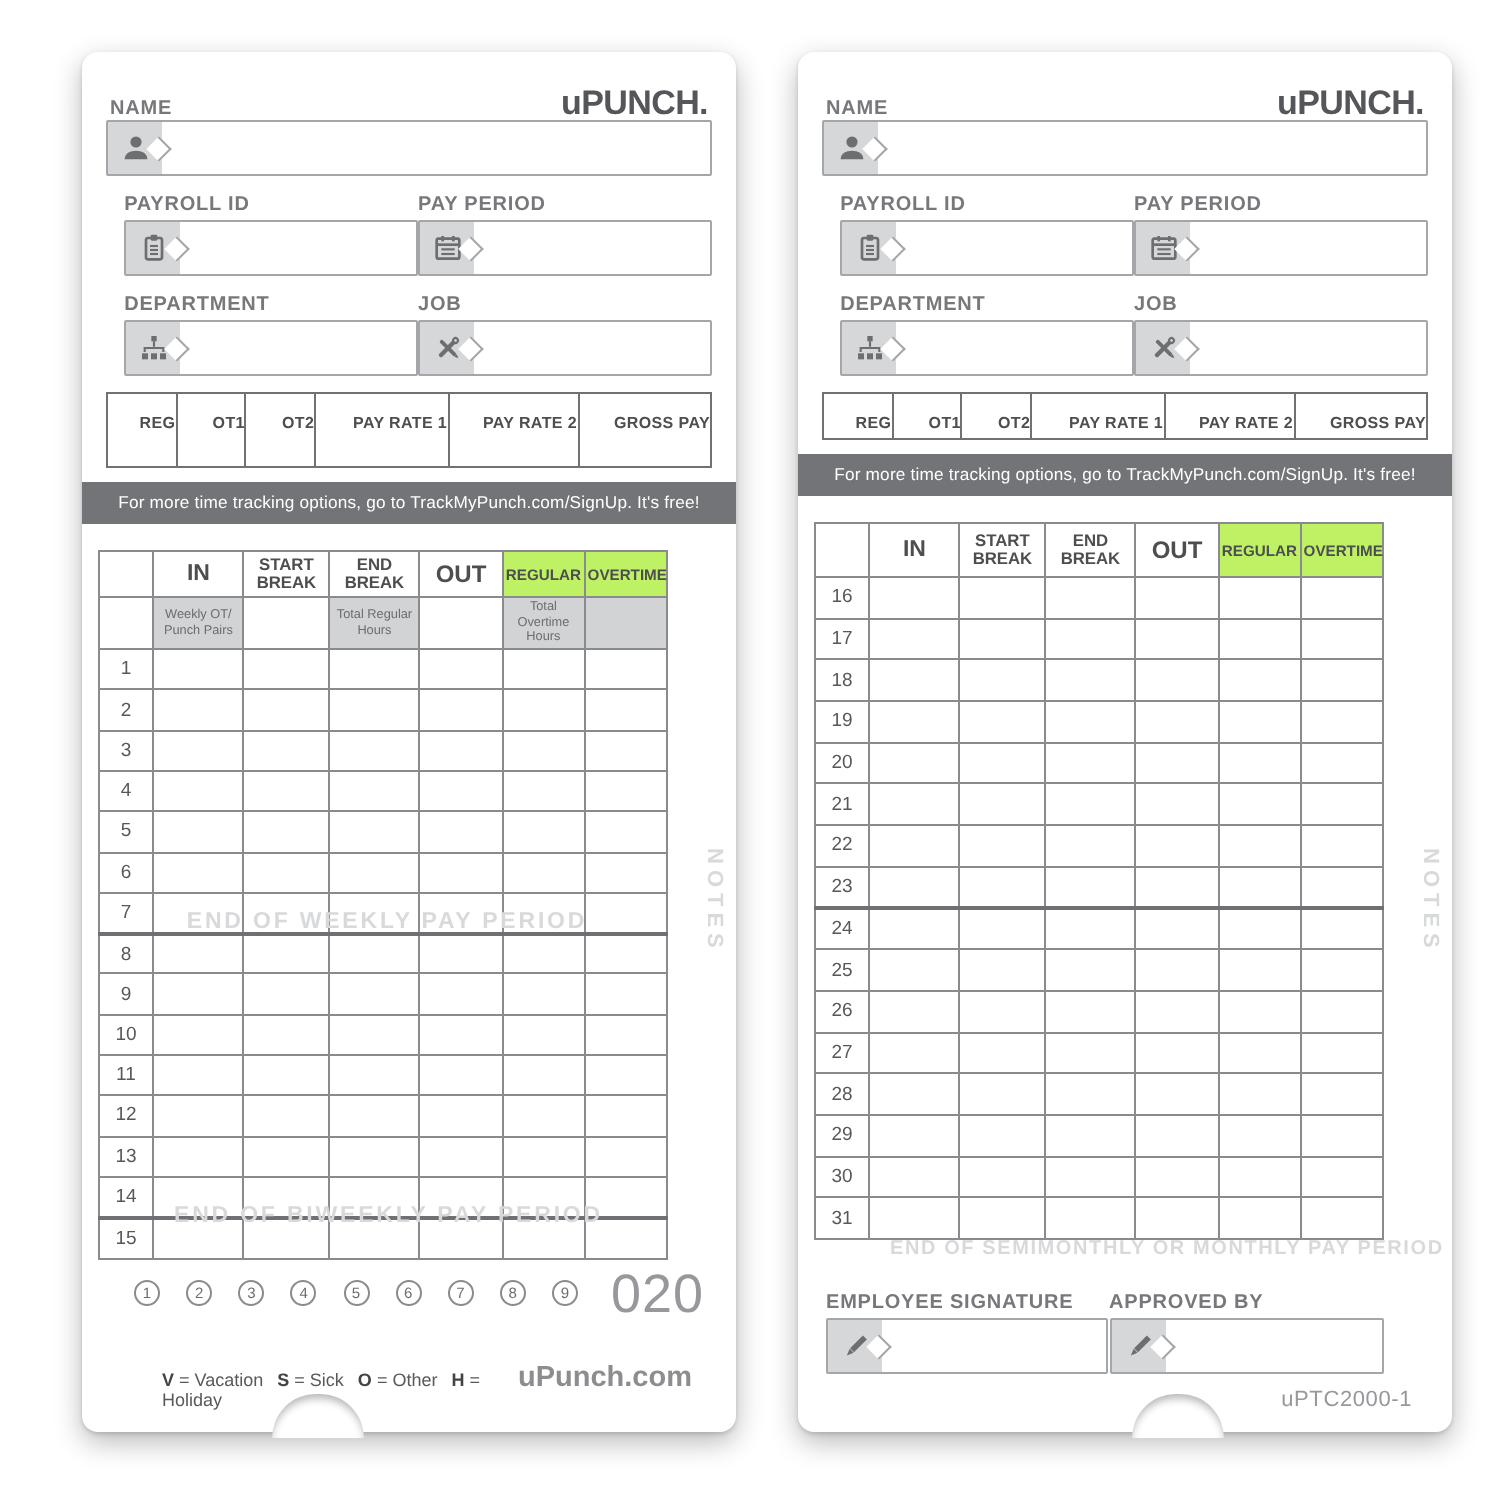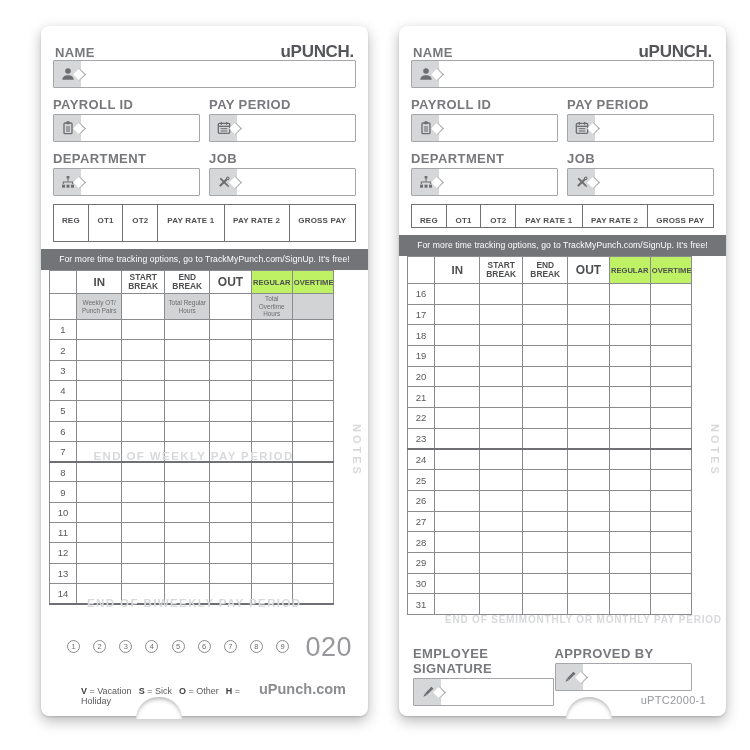--- a/index.html
+++ b/index.html
@@ -10,48 +10,48 @@
     position:absolute; top:26px; width:327px; height:690px; background:#fff;
     border-radius:8px; padding:12px 12px 0 12px;
     box-shadow:0 1px 2px rgba(0,0,0,.15), 0 5px 14px rgba(0,0,0,.28);
   }
   .card-front { left:41px; }
   .card-back  { left:399px; }
 
   
   .head-row { display:flex; justify-content:space-between; align-items:flex-end; height:20px; margin-top:2px; padding:0 2px; }
   .logo { font-size:17px; font-weight:bold; color:#55565a; letter-spacing:-.3px; line-height:1; }
-  .fld-label { font-size:13px; font-weight:bold; color:#77787b; letter-spacing:.4px; display:block; }
+  .fld-label { font-size:10px; font-weight:bold; color:#77787b; letter-spacing:.4px; display:block; }
   .field {
     display:flex; align-items:center; height:28px; border:1.5px solid #a4a6a9;
     background:#fff; margin-top:2px; overflow:hidden; border-radius:1px;
   }
   .icon-box { width:27px; height:100%; background:#d6d7d9; flex:0 0 27px; display:flex; align-items:center; justify-content:center; }
   .arrow { width:9px; height:9px; background:#fff; border-top:1.5px solid #a4a6a9; border-right:1.5px solid #a4a6a9; transform:rotate(45deg); margin-left:-6px; flex:0 0 9px; }
   .field-input { flex:1; height:100%; }
-  .two-col { display:flex; justify-content:space-between; margin-top:9px; }
+  .two-col { display:flex; justify-content:flex-end; margin-top:9px; }
   .fgroup { width:48.5%; }
   .name-block { margin-top:0; }
   .icon-box svg { display:block; }
 
   
   .pay-table { width:100%; border-collapse:collapse; table-layout:fixed; margin-top:8px; }
-  .pay-table td { border:1.2px solid #707174; height:37px; vertical-align:top; text-align:center; padding-top:4px; }
+  .pay-table td { border:1.2px solid #707174; height:37px; vertical-align:top; text-align:right; padding-top:4px; }
   .pt-label { font-size:8px; font-weight:bold; color:#4d4e50; letter-spacing:.2px; }
   .pay-table td:nth-child(1), .pay-table td:nth-child(2), .pay-table td:nth-child(3) { width:11.5%; }
   .pay-table td:nth-child(4) { width:22%; } .pay-table td:nth-child(5) { width:21.5%; } .pay-table td:nth-child(6) { width:22%; }
 
   
   .banner {
     margin:7px -12px 0 -12px; height:21px; line-height:21px; background:#737477; color:#fff;
     font-size:8.6px; text-align:center; letter-spacing:.1px;
   }
 
   
-  .table-wrap { position:relative; margin-top:0; margin-left:-4px; width:calc(100% - 18px); }
+  .table-wrap { position:relative; margin-top:13px; margin-left:-4px; width:calc(100% - 18px); }
   .time-table { width:100%; border-collapse:collapse; table-layout:fixed; border:1.5px solid #6f7073; }
   .time-table th, .time-table td { border:1px solid #8a8b8e; }
   .time-table th { font-weight:bold; color:#4d4e50; text-align:center; height:23px; padding:1px; }
   .card-back .time-table th { height:27px; }
   .time-table th:nth-child(1) { width:9.5%; }
   .time-table th:nth-child(2) { width:16%; font-size:11.5px; }
   .time-table th:nth-child(3) { width:15%; font-size:8.4px; line-height:1.1; }
   .time-table th:nth-child(4) { width:16%; font-size:8.4px; line-height:1.1; }
   .time-table th:nth-child(5) { width:14.5%; font-size:12px; }
   .time-table th:nth-child(6), .time-table th:nth-child(7) { width:14.5%; font-size:7.6px; background:#bef264; }
@@ -349,20 +349,29 @@
             </tr>
             <tr>
               <td class="rownum">14</td>
               <td></td>
               <td></td>
               <td></td>
               <td></td>
               <td></td>
               <td></td>
             </tr>
+            <tr>
+              <td class="rownum">15</td>
+              <td></td>
+              <td></td>
+              <td></td>
+              <td></td>
+              <td></td>
+              <td></td>
+            </tr>
           </tbody>
       </table>
       <div class="wm wm-weekly">END OF WEEKLY PAY PERIOD</div>
       <div class="wm wm-biweekly">END OF BIWEEKLY PAY PERIOD</div>
     </div>
 
     <div class="notes">NOTES</div>
 
     <div class="circles-row">
       <div class="circles">

